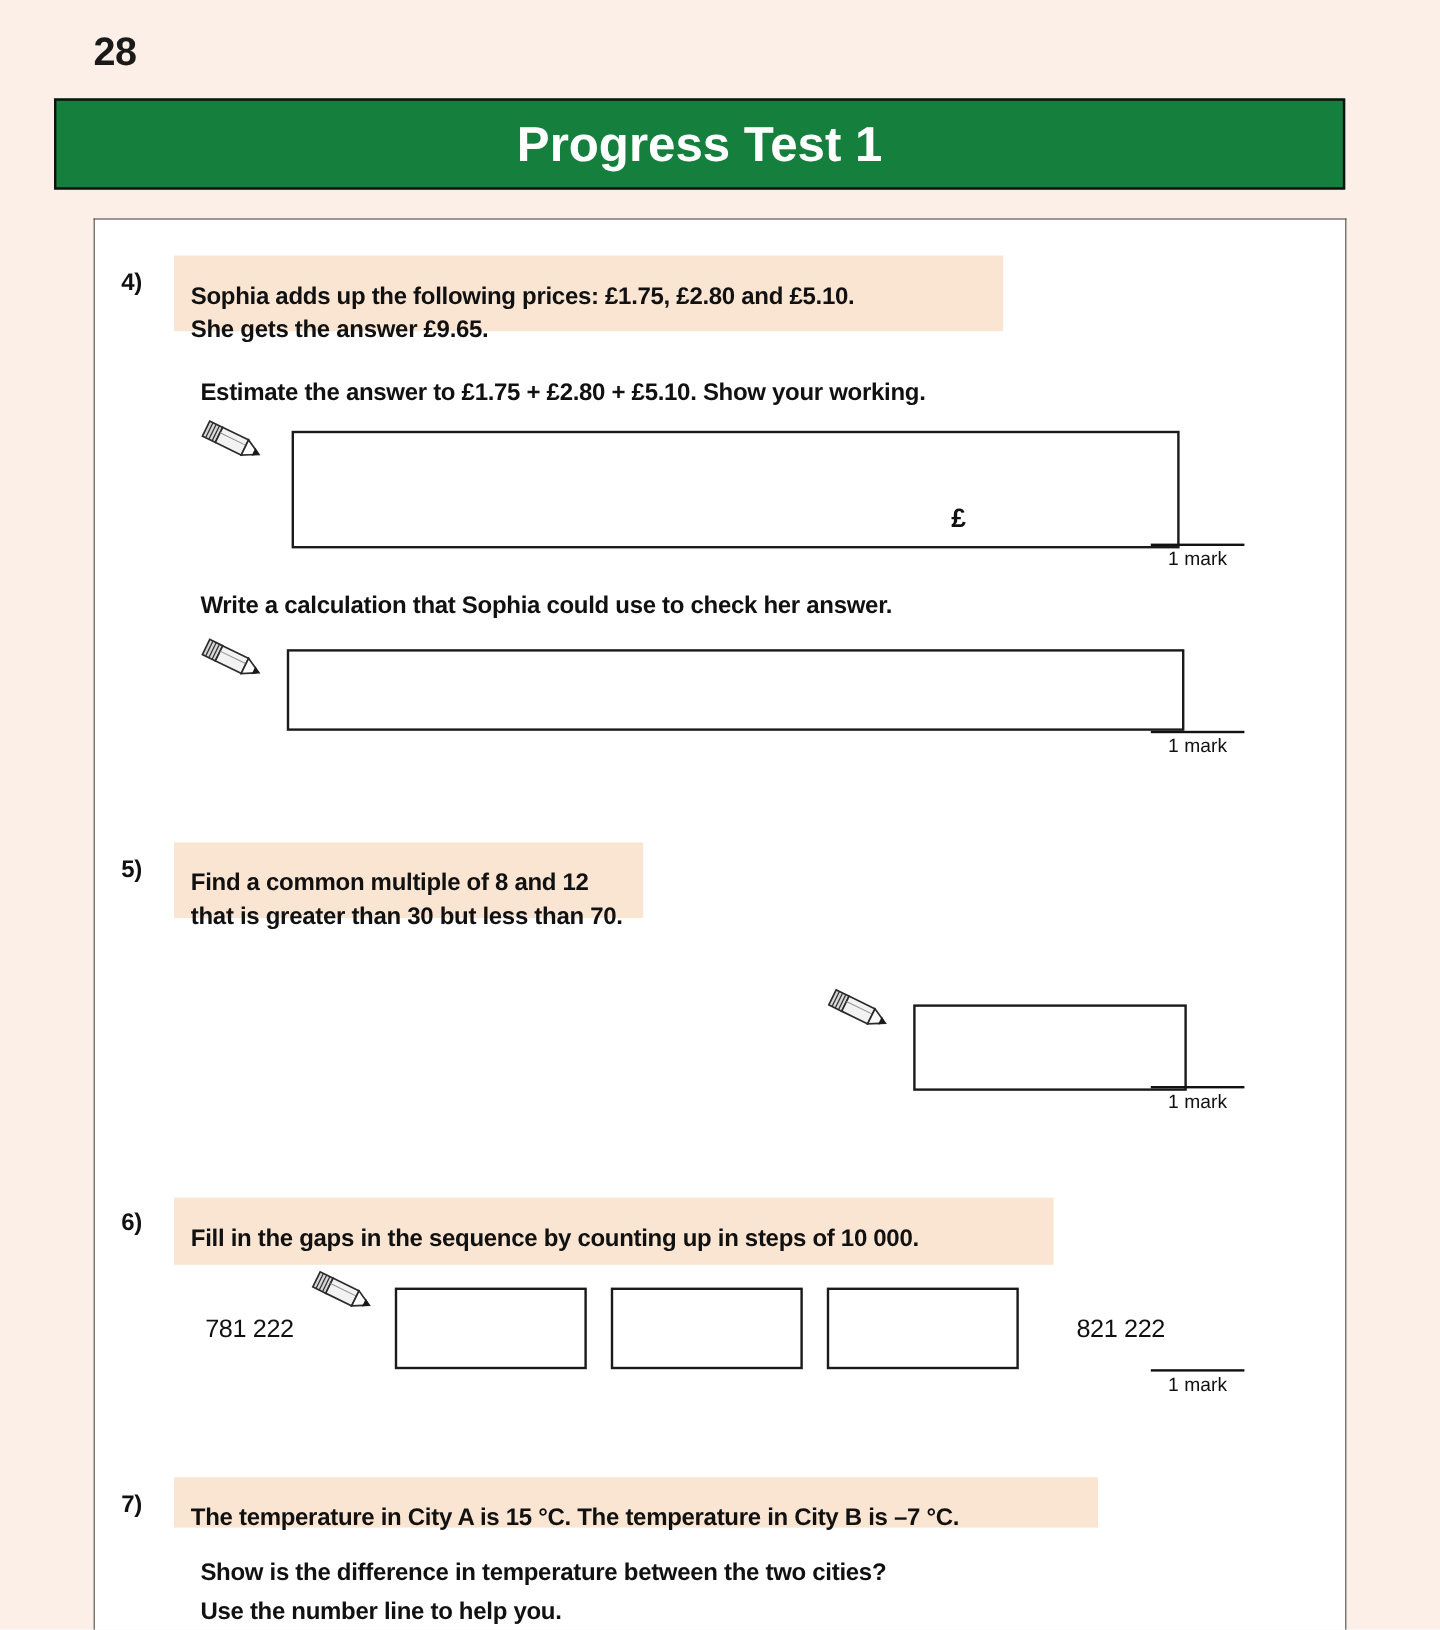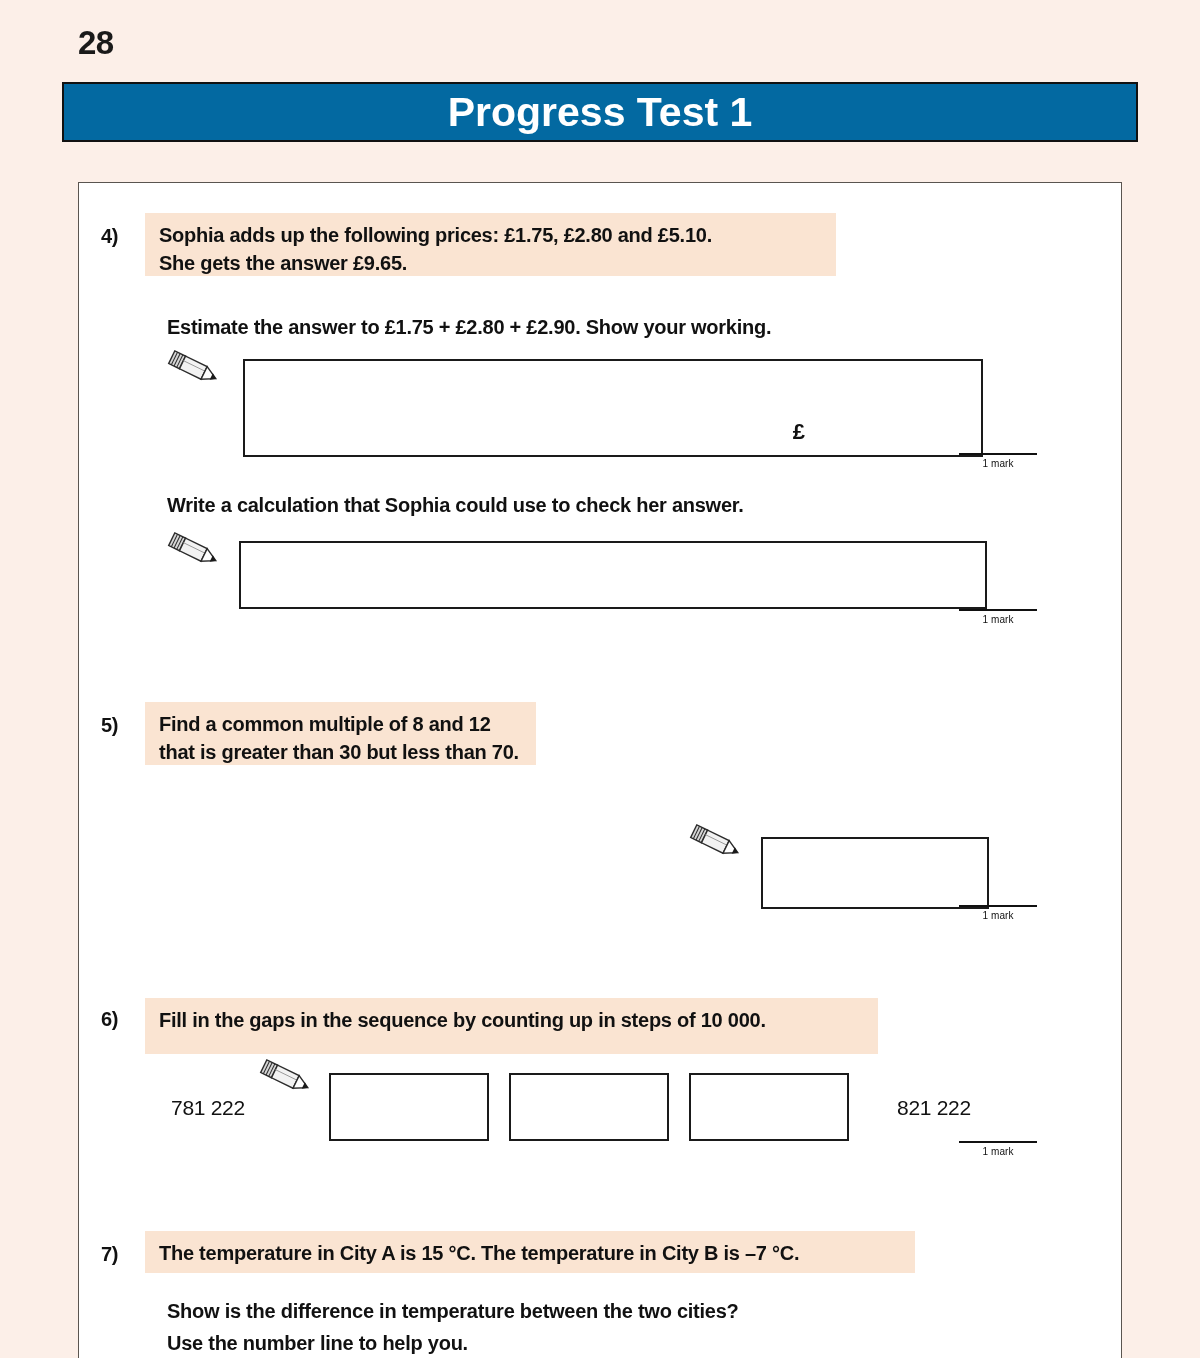--- a/index.html
+++ b/index.html
@@ -22,25 +22,25 @@
     top: 24px;
     font-size: 33px;
     font-weight: bold;
     color: #1a1a1a;
     letter-spacing: -0.5px;
   }
 
   
   .banner {
     position: absolute;
-    left: 62px;
+    left: 45px;
     top: 82px;
     width: 1076px;
-    height: 60px;
-    background: #0369a1;
+    height: 76px;
+    background: #15803d;
     border: 2px solid #111;
     box-sizing: border-box;
     display: flex;
     align-items: center;
     justify-content: center;
   }
   .banner-title {
     color: #ffffff;
     font-size: 41px;
     font-weight: bold;
@@ -66,21 +66,21 @@
     position: absolute;
     font-size: 20px;
     font-weight: bold;
     color: #111;
     letter-spacing: -0.3px;
   }
   .hl {
     position: absolute;
     background: #fae4d2;
     box-sizing: border-box;
-    padding: 9px 14px 11px 14px;
+    padding: 21px 14px 11px 14px;
   }
   .qtext {
     font-size: 20px;
     font-weight: bold;
     color: #111;
     line-height: 1.38;
     letter-spacing: -0.25px;
     white-space: nowrap;
   }
   .plain {
@@ -112,21 +112,21 @@
     position: absolute;
     width: 78px;
     text-align: center;
   }
   .mark-rule {
     width: 78px;
     height: 0;
     border-top: 2px solid #111;
   }
   .mark-label {
-    font-size: 10px;
+    font-size: 16px;
     color: #111;
     margin-top: 3px;
     font-weight: normal;
     letter-spacing: 0.1px;
   }
 
   
   .pencil {
     position: absolute;
     width: 62px;
@@ -153,21 +153,21 @@
 
 <div class="panel">
 
   <div class="q-num" style="left:22px; top:42px;">4)</div>
 
   <div class="hl" style="left:66px; top:30px; width:691px; height:63px;">
     <div class="qtext">Sophia adds up the following prices: £1.75, £2.80 and £5.10.</div>
     <div class="qtext">She gets the answer £9.65.</div>
   </div>
 
-  <div class="plain" style="left:88px; top:130px;">Estimate the answer to £1.75 + £2.80 + £2.90.  Show your working.</div>
+  <div class="plain" style="left:88px; top:130px;">Estimate the answer to £1.75 + £2.80 + £5.10.  Show your working.</div>
 
   <div class="pencil" style="left:86px; top:166px;">
     <svg viewBox="0 0 62 40" width="62" height="40">
       <g transform="rotate(26 31 20)">
         <rect x="4" y="13" width="12" height="14" fill="#d6d6d6" stroke="#2b2b2b" stroke-width="1.4"></rect>
         <line x1="7" y1="13" x2="7" y2="27" stroke="#2b2b2b" stroke-width="1"></line>
         <line x1="10" y1="13" x2="10" y2="27" stroke="#2b2b2b" stroke-width="1"></line>
         <line x1="13" y1="13" x2="13" y2="27" stroke="#2b2b2b" stroke-width="1"></line>
         <rect x="16" y="13" width="24" height="14" fill="#f2f2f2" stroke="#2b2b2b" stroke-width="1.4"></rect>
         <line x1="16" y1="18" x2="40" y2="18" stroke="#8f8f8f" stroke-width="0.8"></line>

